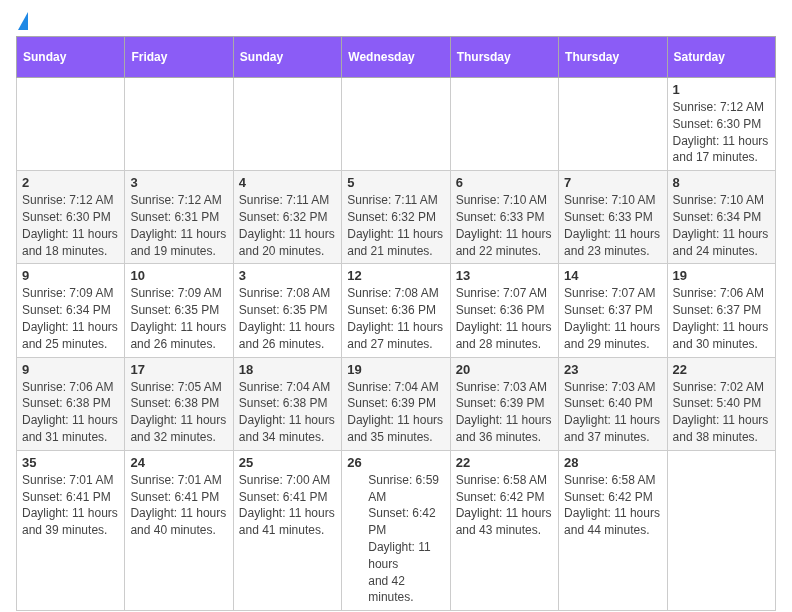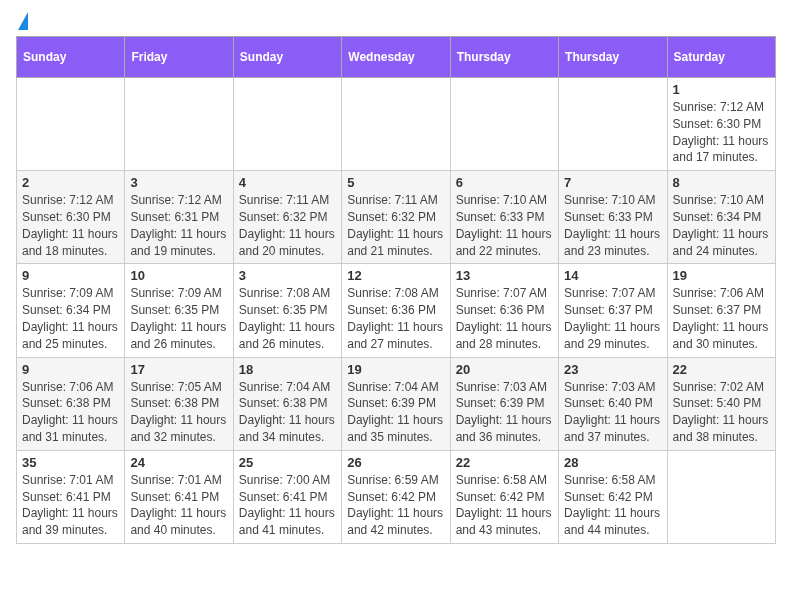--- a/index.html
+++ b/index.html
@@ -309,21 +309,21 @@
         </td>
         <td>
           <span class="day-number">25</span>
           <div class="day-info" style="white-space: pre-line;">Sunrise: 7:00 AM
 Sunset: 6:41 PM
 Daylight: 11 hours
 and 41 minutes.</div>
         </td>
         <td>
           <span class="day-number">26</span>
-          <div class="day-info" style="white-space: pre-line;">Sunrise: 6:59 AM
+          <div class="day-info" style="white-space: pre-line; margin-left: 21px;">Sunrise: 6:59 AM
 Sunset: 6:42 PM
 Daylight: 11 hours
 and 42 minutes.</div>
         </td>
         <td>
           <span class="day-number">22</span>
           <div class="day-info" style="white-space: pre-line;">Sunrise: 6:58 AM
 Sunset: 6:42 PM
 Daylight: 11 hours
 and 43 minutes.</div>

